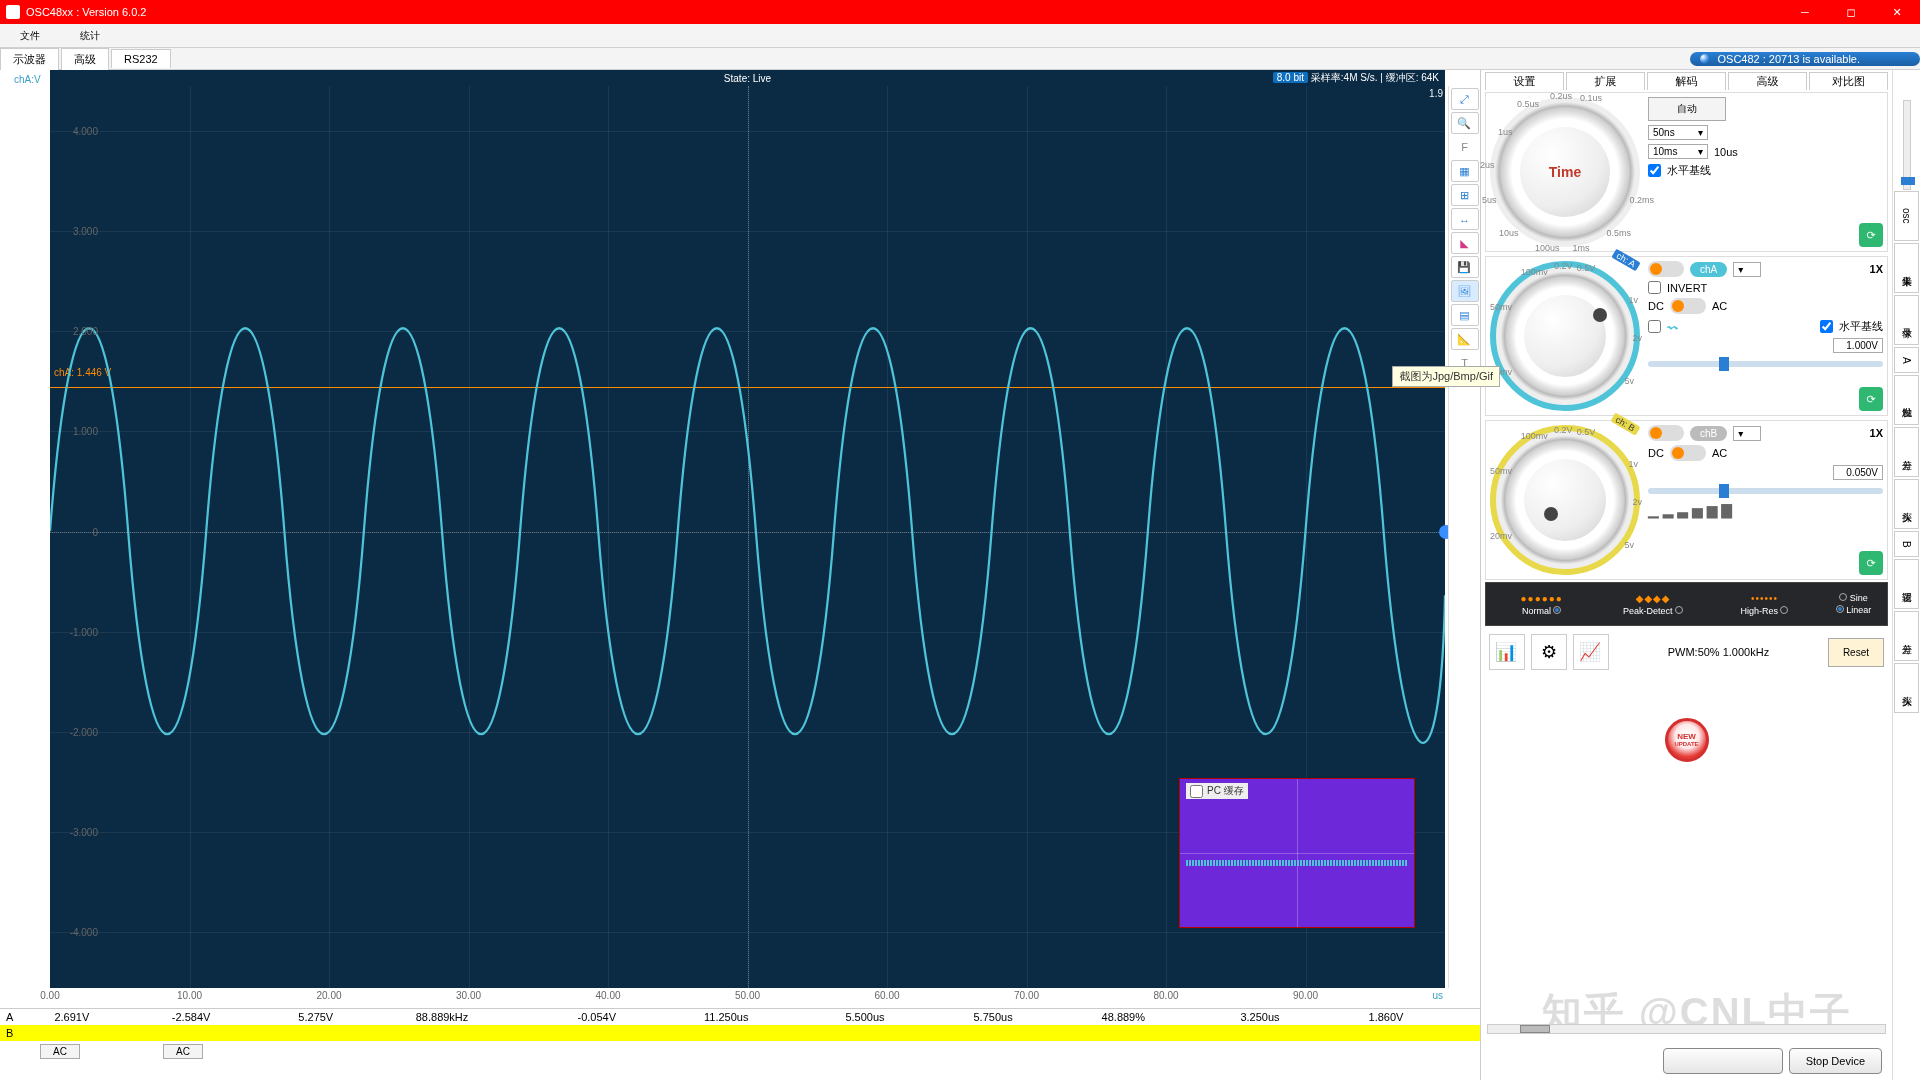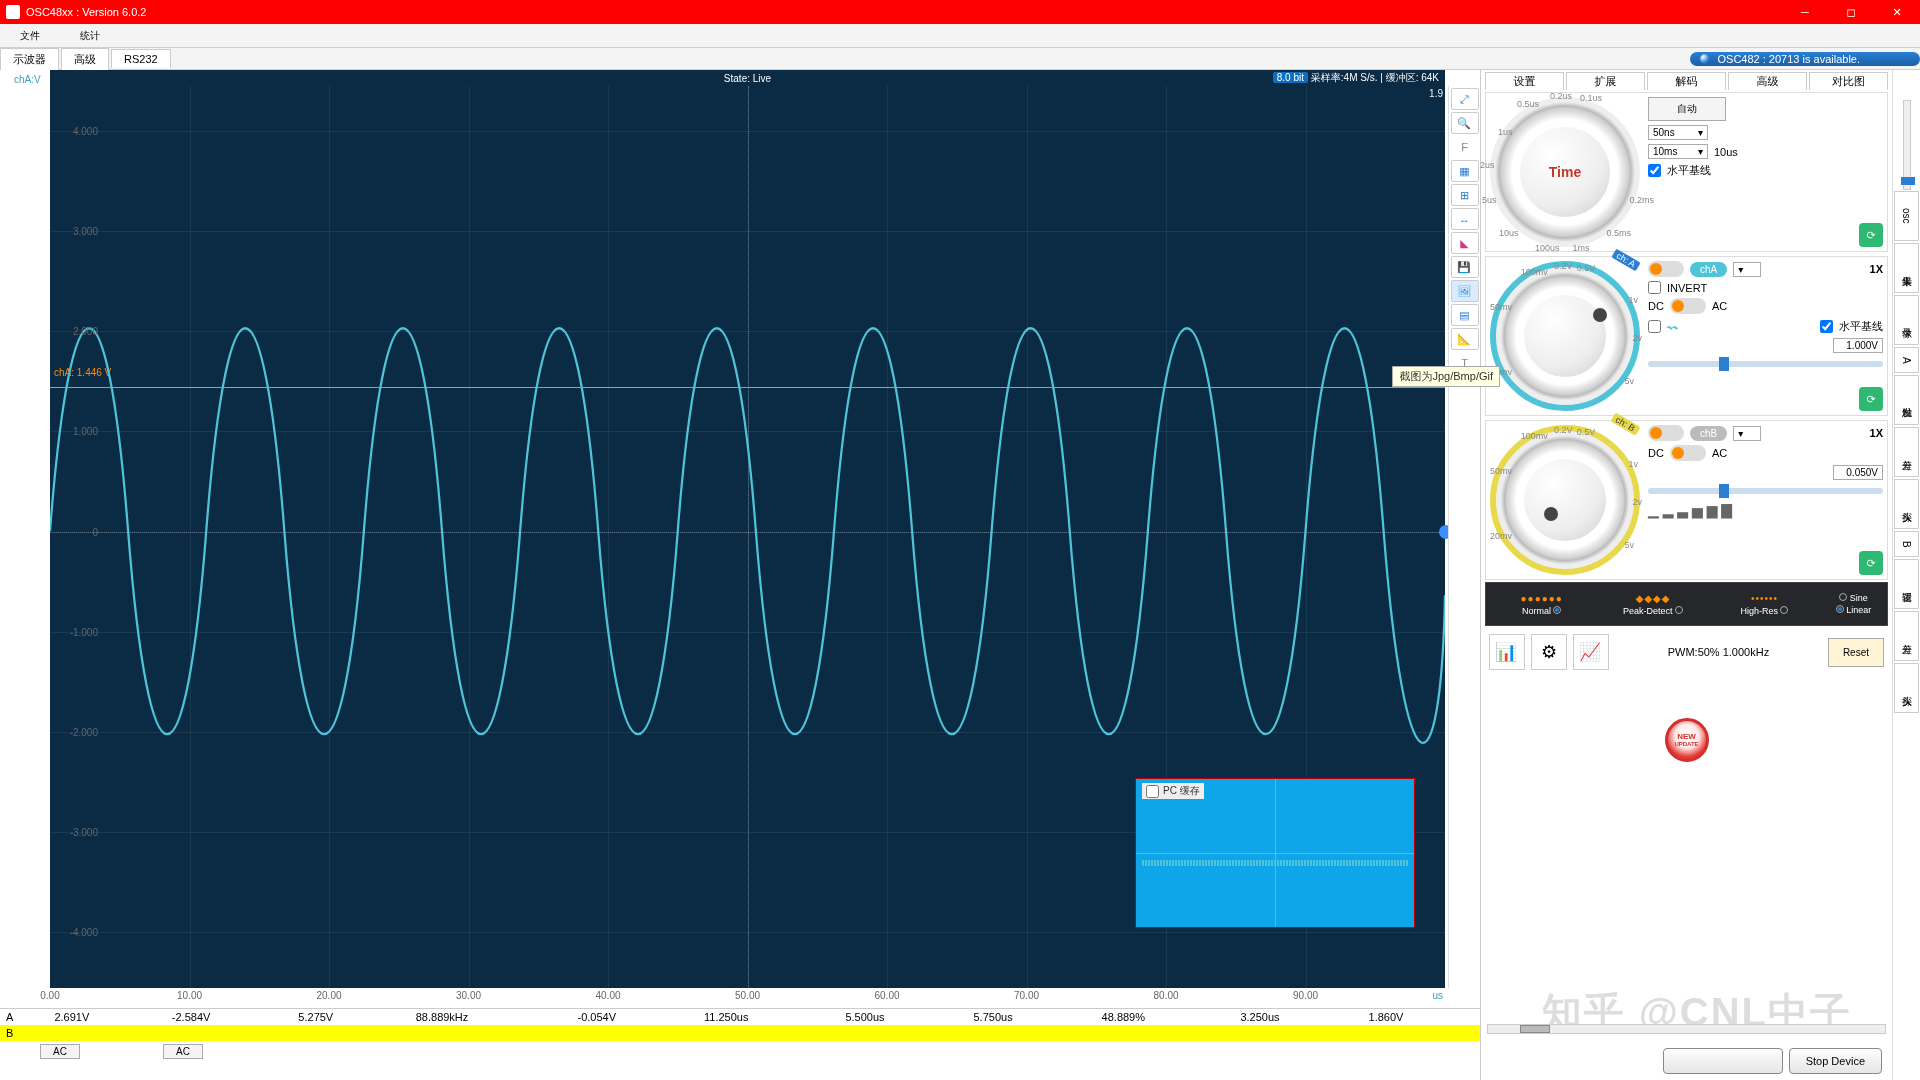--- a/index.html
+++ b/index.html
@@ -28,21 +28,21 @@
 .centerline-h, .centerline-v { position: absolute; background: rgba(200,200,200,.15); }
 .centerline-h { left:0;right:0;height:1px;border-top:1px dotted rgba(255,255,255,.25);}
 .centerline-v { top:0;bottom:0;width:1px;border-left:1px dotted rgba(255,255,255,.25);}
 .trigline { position:absolute; left:0;right:0;height:1px;background:#ff8c00;}
 .triglabel { position:absolute; left:4px; font-size:10px; color:#ff8c00; }
 .a-marker { position:absolute; right:-8px; width:14px;height:14px;background:#3a8fff;border-radius:50%;transform:translateY(-50%);}
 .tick-y { position:absolute;right:calc(100% - 48px);font-size:10px;color:#666;transform:translateY(-50%);}
 .tick-x { position:absolute;top:calc(100% + 2px);font-size:10px;color:#666;transform:translateX(-50%);}
 .unit-x { position:absolute;right:2px;top:calc(100% + 2px);font-size:10px;color:#3aa0c4;}
 svg.sine { position:absolute;inset:0;width:100%;height:100%; }
-.pccache { position:absolute;right:30px;bottom:60px;width:280px;height:150px;border:1px solid #b90000;background:#0ea5e9; }
+.pccache { position:absolute;right:30px;bottom:60px;width:236px;height:150px;border:1px solid #b90000;background:#6d28d9; }
 .pccache .pccache-hdr{position:absolute;top:4px;left:6px;font-size:10px;color:#333;background:#eee;padding:1px 4px;display:flex;align-items:center;gap:4px;}
 .pccache .cross-v{position:absolute;top:0;bottom:0;left:50%;width:1px;background:rgba(255,255,255,.25);}
 .pccache .cross-h{position:absolute;left:0;right:0;top:50%;height:1px;background:rgba(255,255,255,.25);}
 .pccache .mini{position:absolute;left:6px;right:6px;top:55%;height:6px;background:repeating-linear-gradient(90deg,#4fc4d8 0 2px,transparent 2px 3px);}
 .sidetoolbar { position:absolute; right:0; top:16px; bottom:20px; width:32px; background:#fff; border-left:1px solid #ddd; display:flex;flex-direction:column;align-items:center;gap:2px;padding-top:2px;}
 .sidetoolbar .tbtn { width:28px;height:22px;border:1px solid #ccc;border-radius:2px;display:flex;align-items:center;justify-content:center;font-size:11px;color:#2a7fd4;background:#fff;cursor:pointer;}
 .sidetoolbar .tbtn.sel{background:#d9ecff;}
 .sidetoolbar .letter{border:none;color:#888;background:transparent;}
 .tooltip { position:absolute;background:#ffffe1;border:1px solid #aaa;padding:2px 6px;font-size:11px;color:#333;z-index:10;}
 .measurebar { height:72px;border-top:1px solid #ccc;font-size:11px; }

